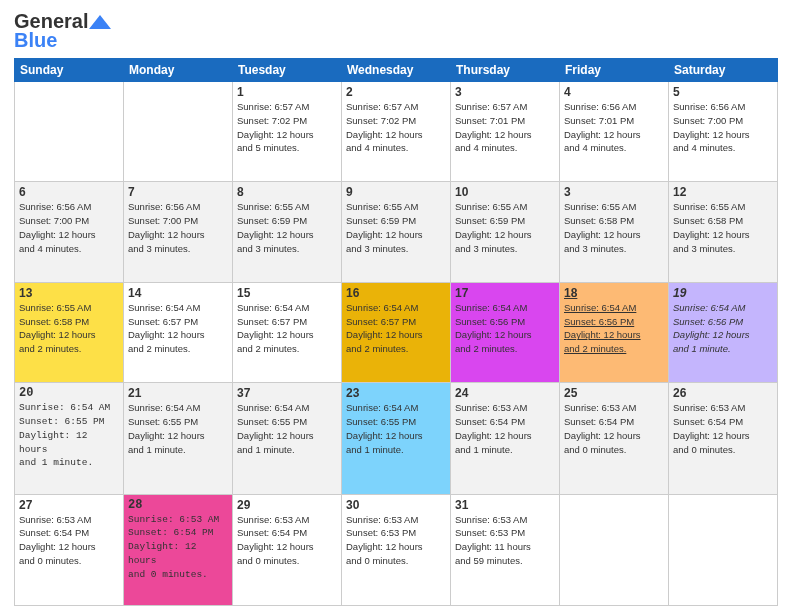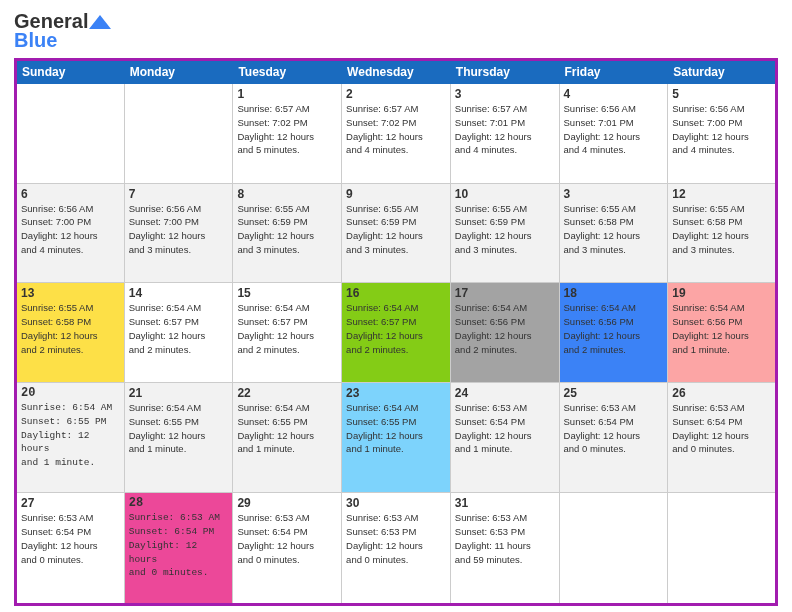--- a/index.html
+++ b/index.html
@@ -36,21 +36,21 @@
       font-weight: bold;
       color: #333;
       line-height: 1.1;
     }
     .location {
       font-size: 15px;
       color: #555;
     }
     .calendar {
       flex: 1;
-      border: 3px solid #a21caf;
+      border: 1px solid #a21caf;
       border-collapse: collapse;
       width: 100%;
       table-layout: fixed;
     }
     .calendar th {
       background-color: #1a6bbf;
       color: #fff;
       text-align: left;
       padding: 4px 5px;
       font-size: 12px;
@@ -221,42 +221,42 @@
 Daylight: 12 hours
 and 2 minutes.</div>
           </td>
           <td style="background: rgb(255, 255, 255);">
             <span class="day-num">15</span>
             <div class="day-info" style="white-space: pre-line;">Sunrise: 6:54 AM
 Sunset: 6:57 PM
 Daylight: 12 hours
 and 2 minutes.</div>
           </td>
-          <td style="background: #84cc16; margin-left: 24px;">
+          <td style="background: #eab308; margin-left: 24px;">
             <span class="day-num">16</span>
             <div class="day-info" style="white-space: pre-line;">Sunrise: 6:54 AM
 Sunset: 6:57 PM
 Daylight: 12 hours
 and 2 minutes.</div>
           </td>
-          <td style="background: #a3a3a3;">
+          <td style="background: #d946ef;">
             <span class="day-num">17</span>
             <div class="day-info" style="white-space: pre-line;">Sunrise: 6:54 AM
 Sunset: 6:56 PM
 Daylight: 12 hours
 and 2 minutes.</div>
           </td>
-          <td style="background: #3b82f6;">
+          <td style="background: #fdba74; text-decoration: underline;">
             <span class="day-num">18</span>
             <div class="day-info" style="white-space: pre-line;">Sunrise: 6:54 AM
 Sunset: 6:56 PM
 Daylight: 12 hours
 and 2 minutes.</div>
           </td>
-          <td style="background: #fca5a5;">
+          <td style="background: #c4b5fd; font-style: italic;">
             <span class="day-num">19</span>
             <div class="day-info" style="white-space: pre-line;">Sunrise: 6:54 AM
 Sunset: 6:56 PM
 Daylight: 12 hours
 and 1 minute.</div>
           </td>
         </tr>
         <tr>
           <td style="background: rgb(242, 242, 242); font-family: Liberation Mono, monospace;">
             <span class="day-num">20</span>
@@ -266,21 +266,21 @@
 and 1 minute.</div>
           </td>
           <td style="background: rgb(242, 242, 242);">
             <span class="day-num">21</span>
             <div class="day-info" style="white-space: pre-line;">Sunrise: 6:54 AM
 Sunset: 6:55 PM
 Daylight: 12 hours
 and 1 minute.</div>
           </td>
           <td style="background: rgb(242, 242, 242);">
-            <span class="day-num">22</span>
+            <span class="day-num">37</span>
             <div class="day-info" style="white-space: pre-line;">Sunrise: 6:54 AM
 Sunset: 6:55 PM
 Daylight: 12 hours
 and 1 minute.</div>
           </td>
           <td style="background: #7dd3fc;">
             <span class="day-num">23</span>
             <div class="day-info" style="white-space: pre-line;">Sunrise: 6:54 AM
 Sunset: 6:55 PM
 Daylight: 12 hours

